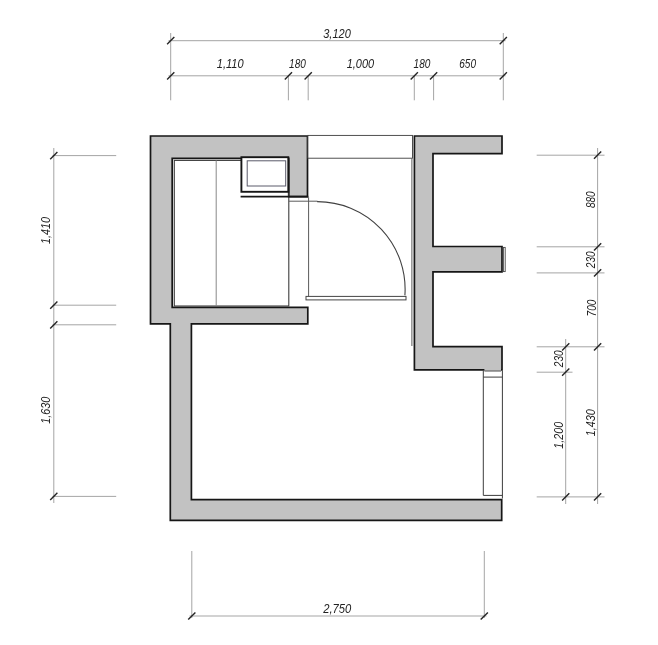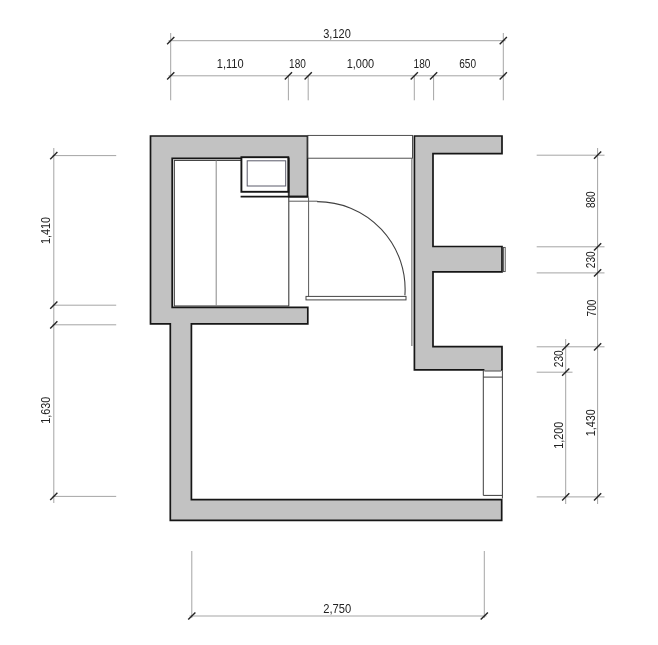--- a/index.html
+++ b/index.html
@@ -1,16 +1,16 @@
 <!DOCTYPE html>
 <html><head>
 <meta charset="utf-8">
 <style>
   html,body{margin:0;padding:0;background:#fff;}
-  .wrap{width:654px;height:645px;position:relative;overflow:hidden;background:#fff;}
+  .wrap{width:654px;height:645px;position:relative;overflow:hidden;background:#fff;font-style:italic;}
   svg{display:block;filter:blur(0.32px);}
   text{font-family:"Liberation Sans", sans-serif;font-size:12.9px;fill:#222;}
 </style>
 </head>
 <body>
 <div class="wrap">
 <svg width="658" height="645" viewBox="0 0 658 645">
 
   <path d="M150.5,136 L307.5,136 L307.5,196.6 L288.7,196.6 L288.7,158.3 L172.2,158.3 L172.2,307.3 L307.8,307.3 L307.8,323.8 L191.4,323.8 L191.4,499.7 L501.7,499.7 L501.7,520.3 L170.3,520.3 L170.3,323.8 L150.5,323.8 Z" fill="#c2c2c2" stroke="#161616" stroke-width="1.7" stroke-linejoin="miter"></path>
 

